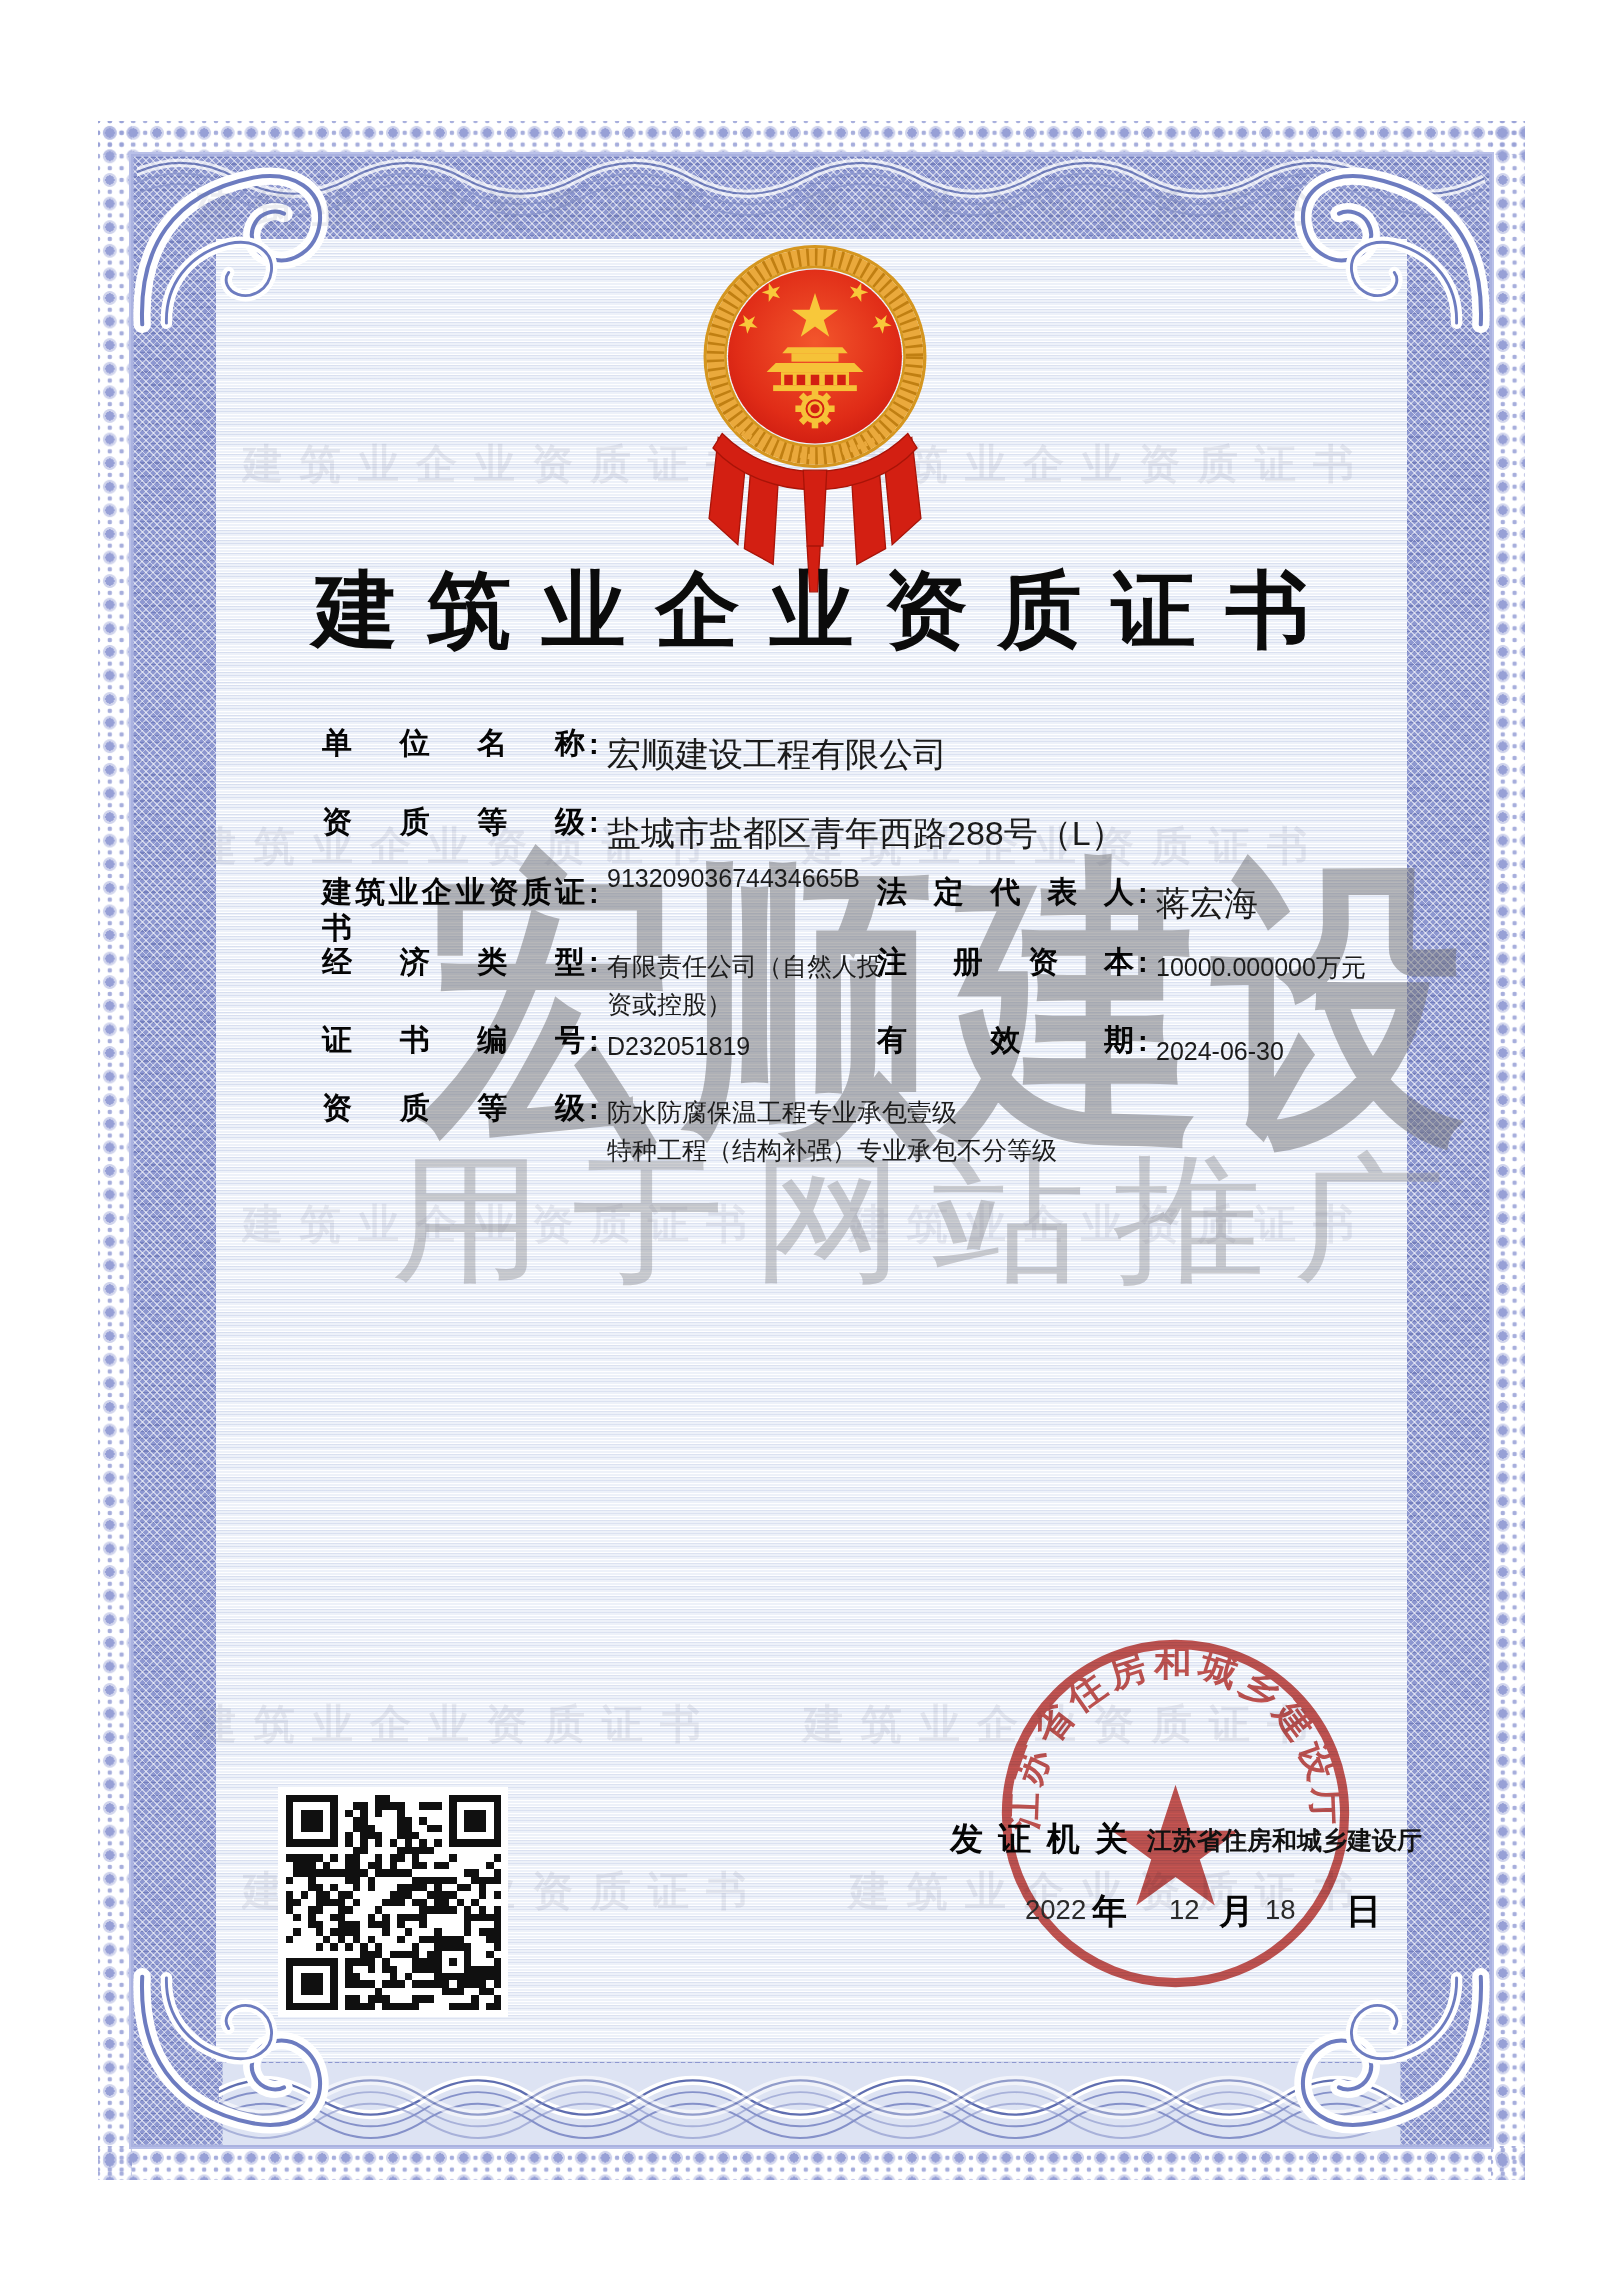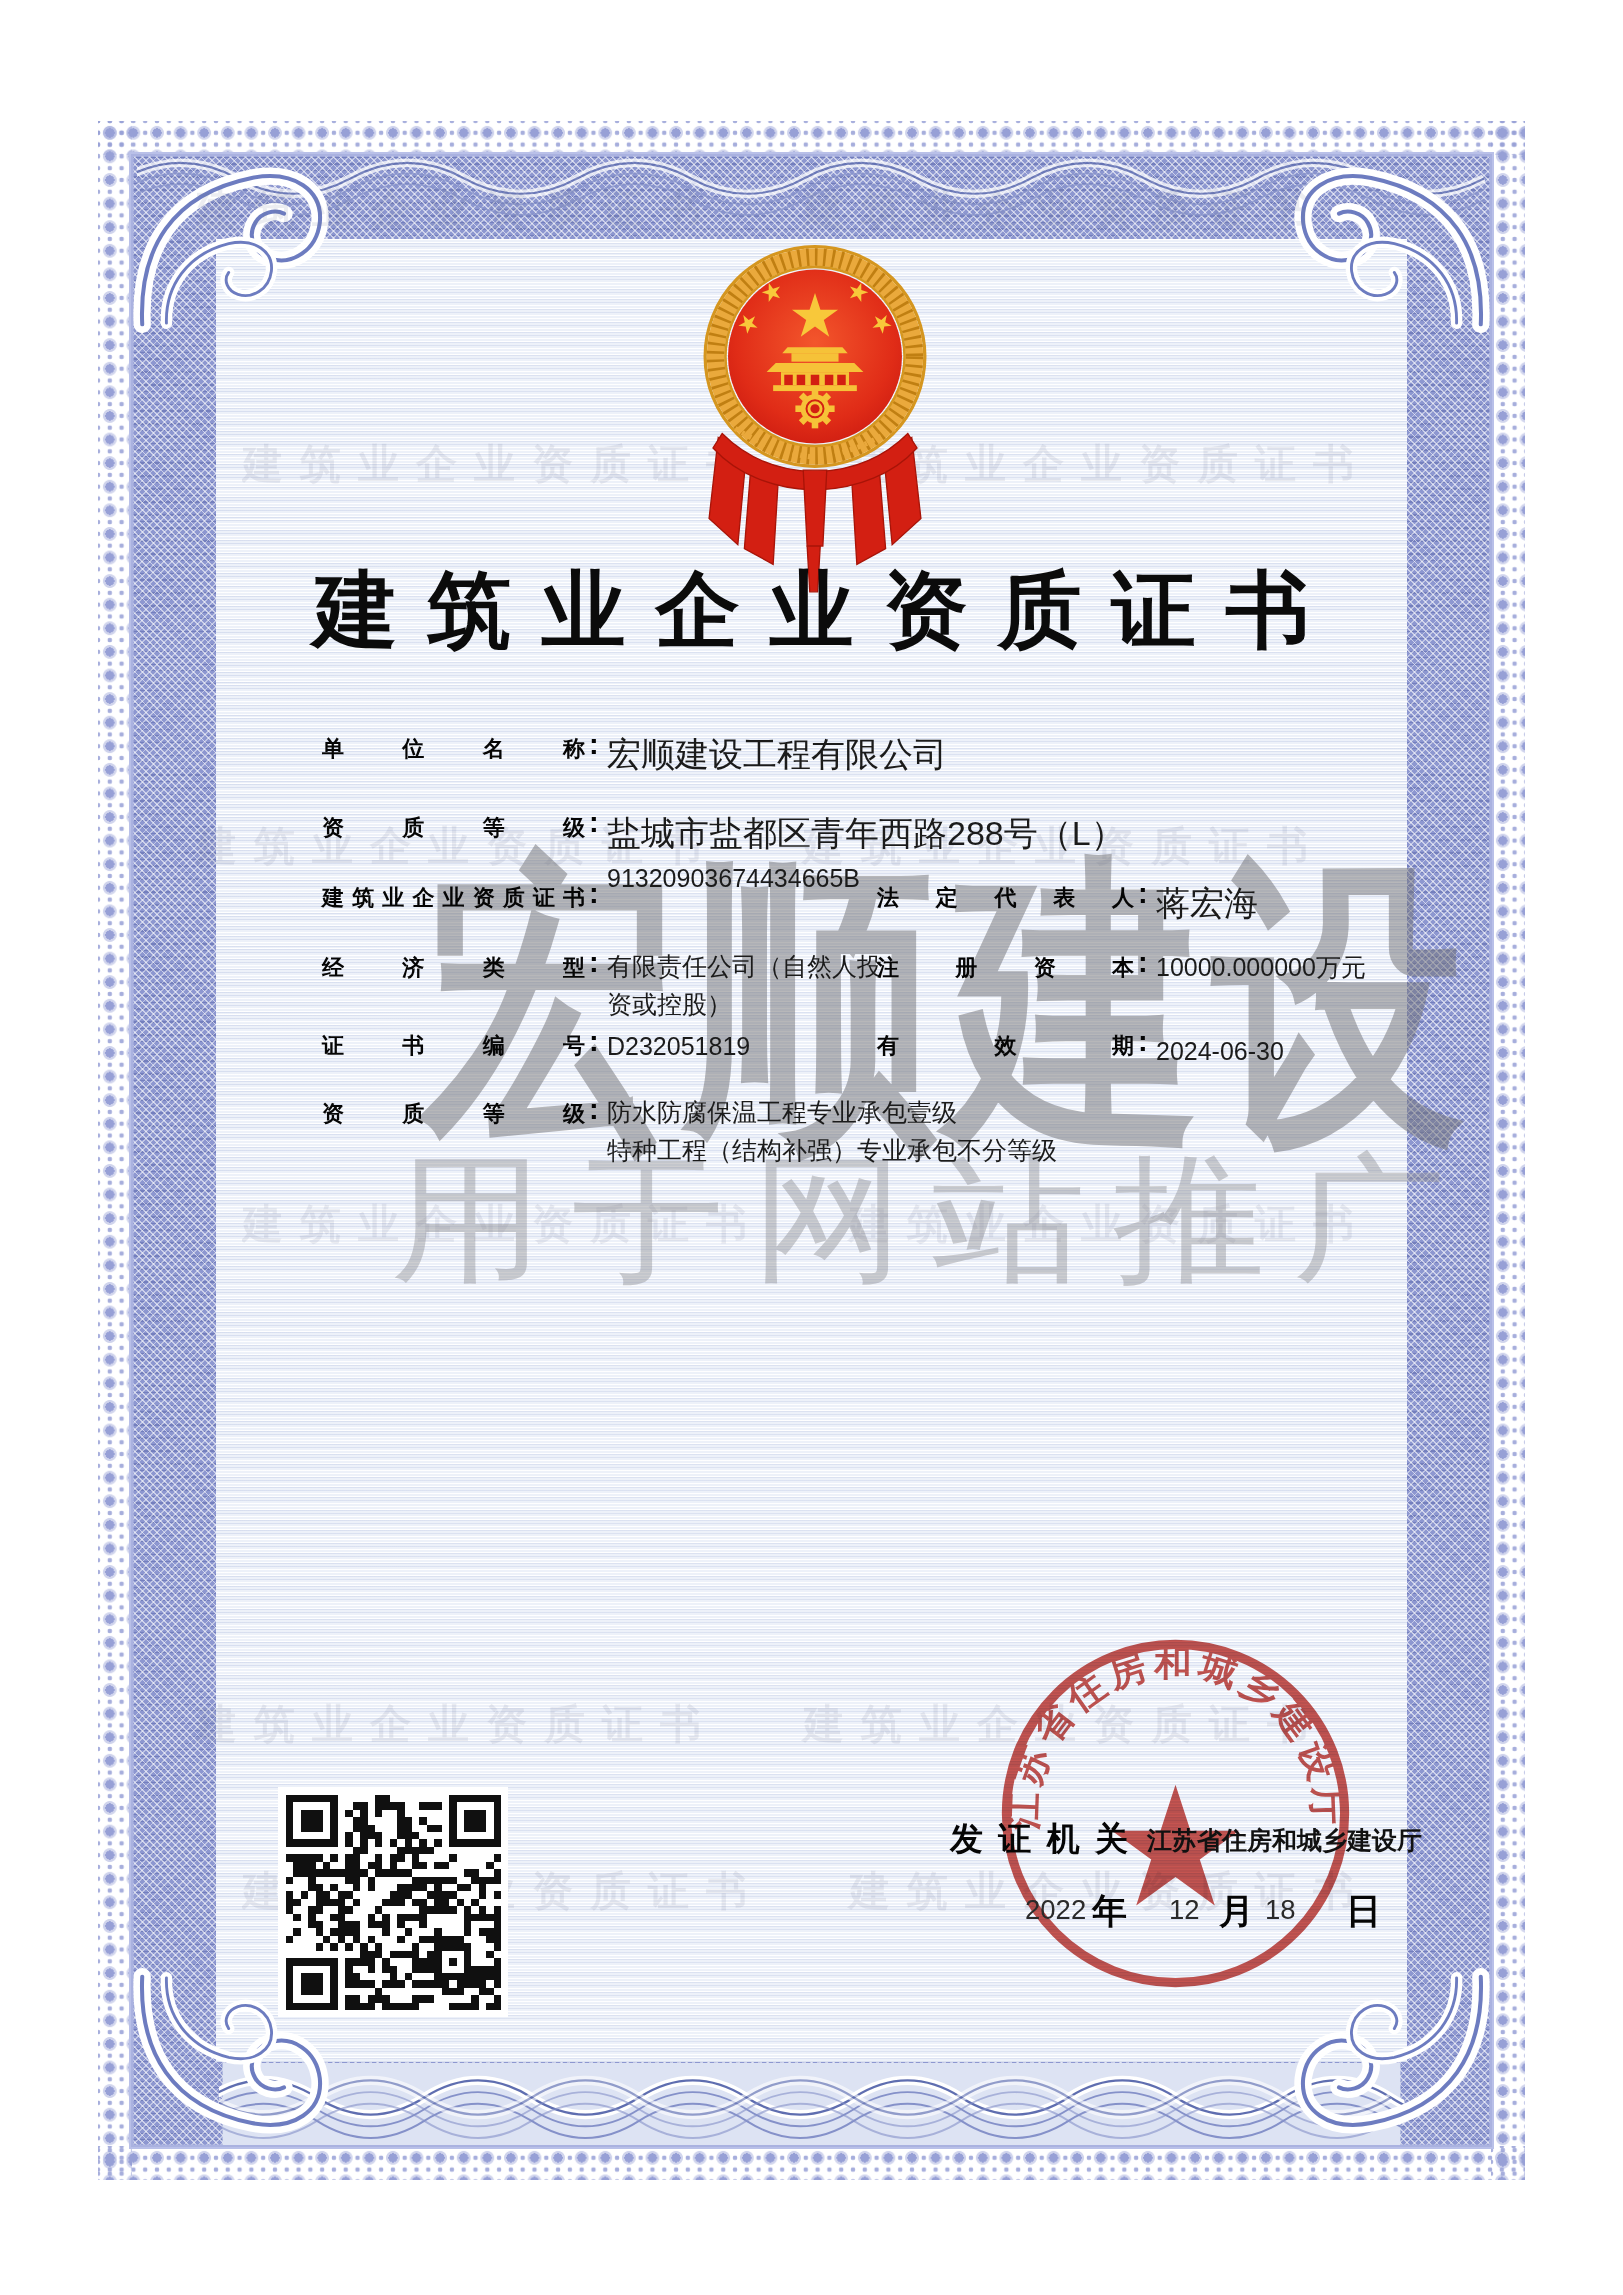--- a/index.html
+++ b/index.html
@@ -65,24 +65,23 @@
   }
   
   .title {
     position:absolute; left:0; top:554px; width:1623px; text-align:center;
     font-size:84px; font-weight:900; color:#0b0b0b;
     letter-spacing:30px; text-indent:30px; white-space:nowrap;
   }
   
   .lbl {
     position:absolute; display:inline-block;
-    font-size:22px; font-weight:900; color:#050505;
+    font-size:30px; font-weight:900; color:#050505;
     text-align:justify; text-align-last:justify; white-space:normal;
     line-height:1.2;
-    margin-top:11px;
   }
   .colon { position:absolute; font-size:29px; font-weight:900; color:#050505; }
   .val {
     position:absolute; font-size:34px; font-weight:500; color:#1b1b1b; line-height:1.5;
   }
   .val.small { font-size:25px; }
   
   .issuer-lbl {
     position:absolute; left:950px; top:1817px; width:178px; display:inline-block;
     font-size:33px; font-weight:900; color:#050505;

